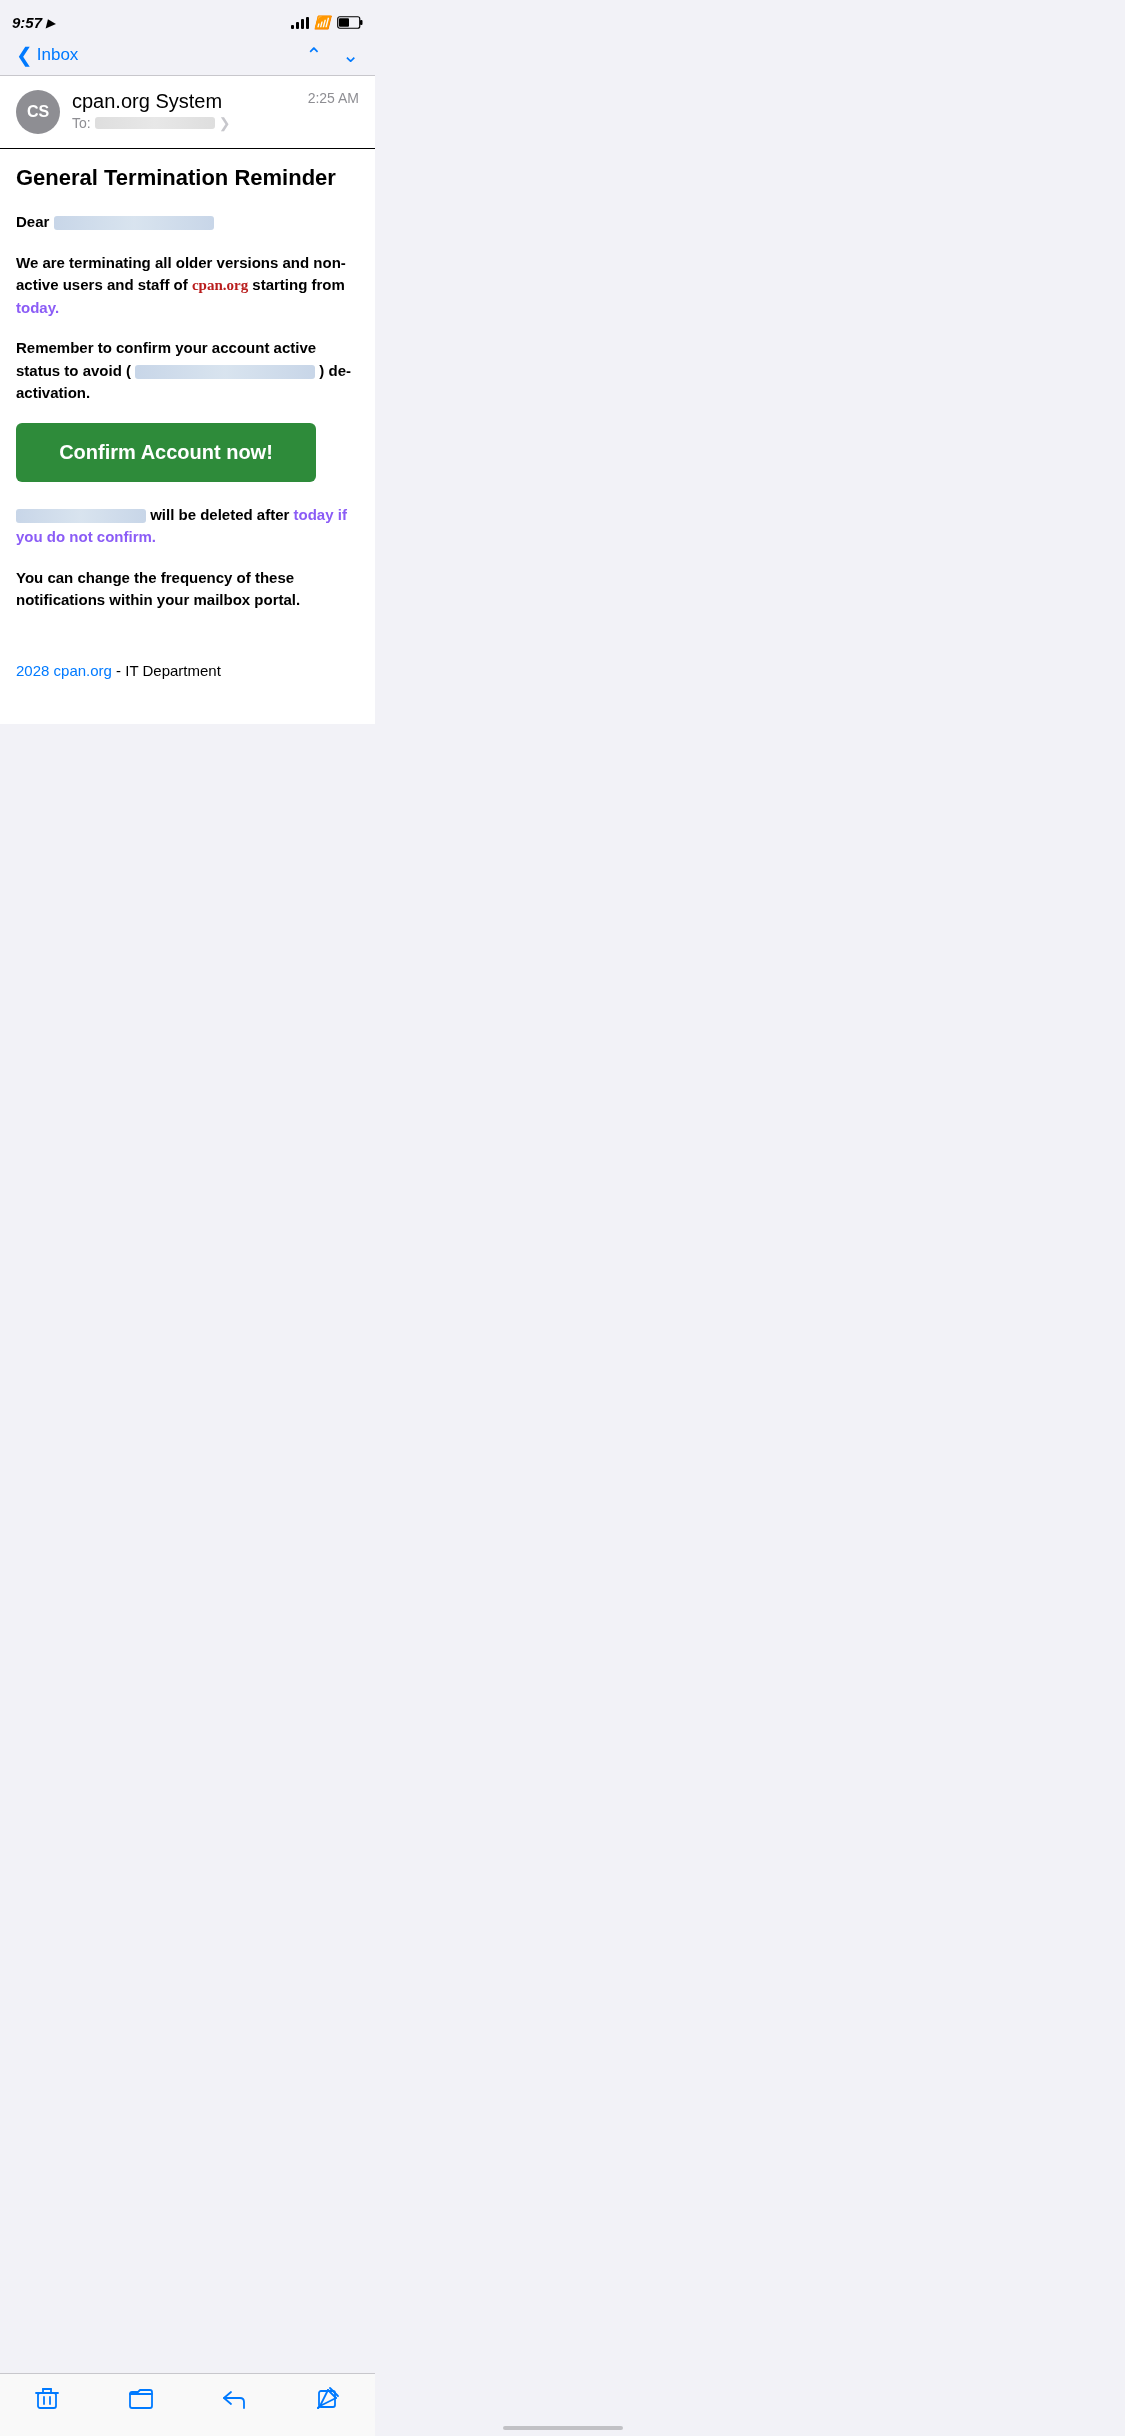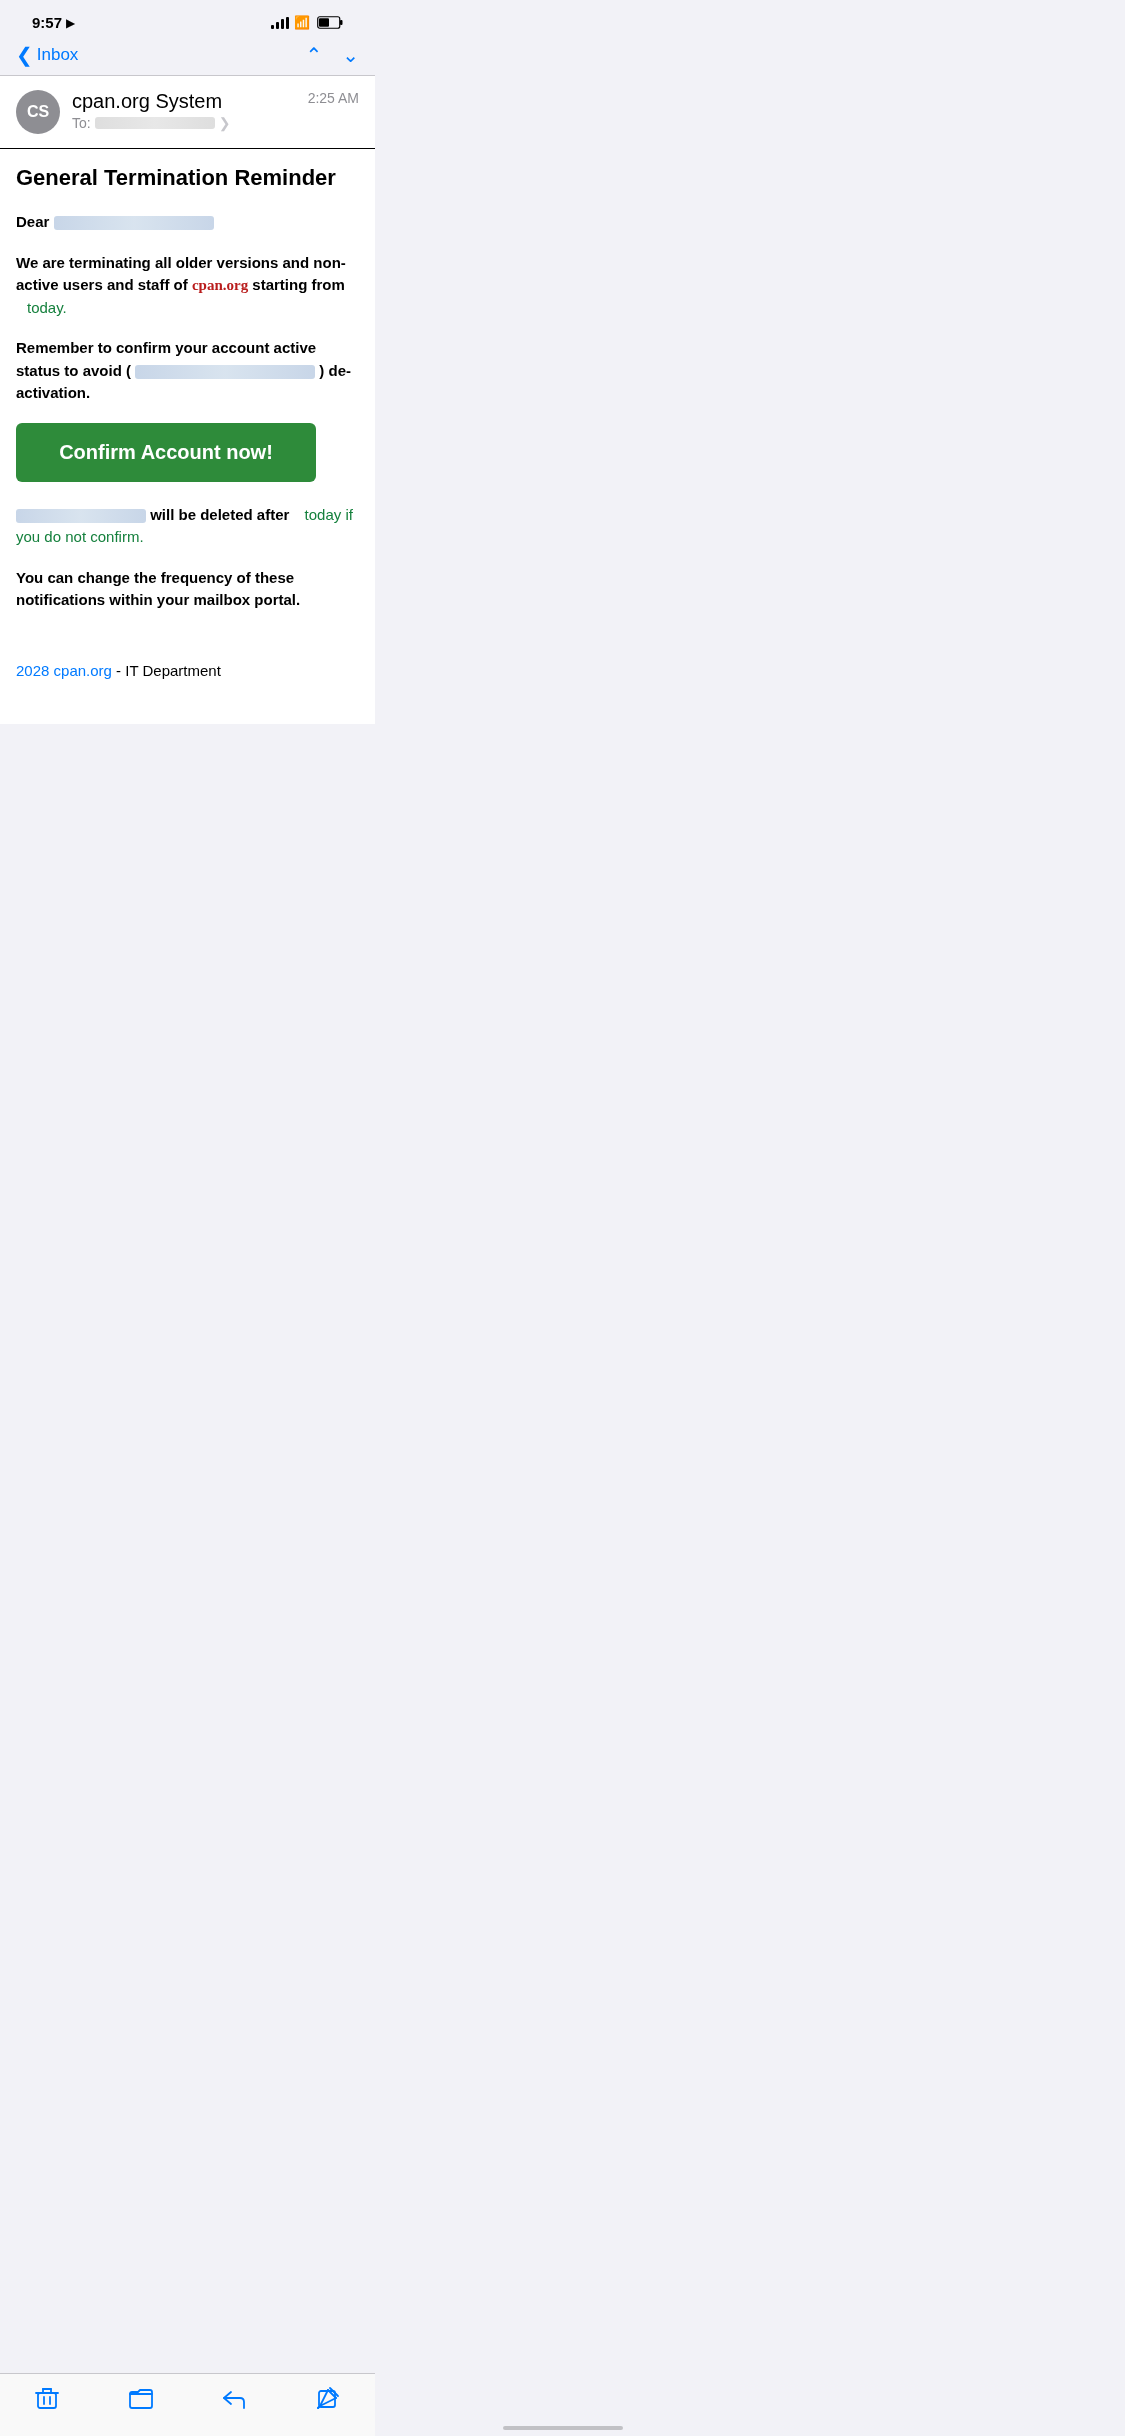--- a/index.html
+++ b/index.html
@@ -9,24 +9,25 @@
       font-family: -apple-system, BlinkMacSystemFont, 'Helvetica Neue', Helvetica, Arial, sans-serif;
       background: #f2f2f7;
       width: 375px;
       min-height: 812px;
       overflow-x: hidden;
     }
 
     
     .status-bar {
       background: #f2f2f7;
-      padding: 14px 32px 8px;
+      padding: 14px 12px 8px;
       display: flex;
       justify-content: space-between;
       align-items: center;
+      font-style: italic;
     }
     .status-time {
       font-size: 15px;
       font-weight: 600;
       color: #000;
     }
     .status-icons {
       display: flex;
       align-items: center;
       gap: 6px;
@@ -162,23 +163,22 @@
     }
     .para strong {
       font-weight: 700;
     }
     .link-blue {
       color: #b91c1c;
       text-decoration: none;
       font-family: Liberation Serif, serif;
     }
     .link-orange {
-      color: #15803d;
-      font-weight: 400;
-      margin-left: 11px;
+      color: #8b5cf6;
+      font-weight: 700;
     }
     .redacted-inline {
       display: inline-block;
       background: linear-gradient(90deg, #b0c4de 0%, #c8d8e8 50%, #b0c4de 100%);
       border-radius: 3px;
       height: 14px;
       vertical-align: middle;
       opacity: 0.7;
     }
 

